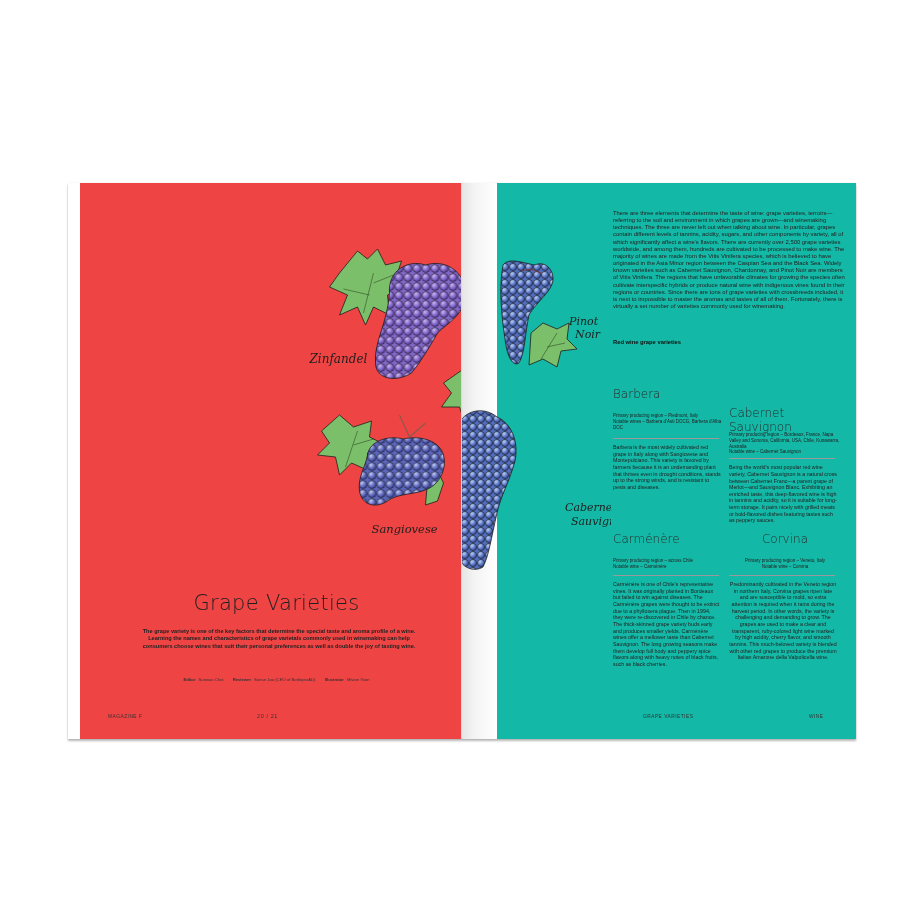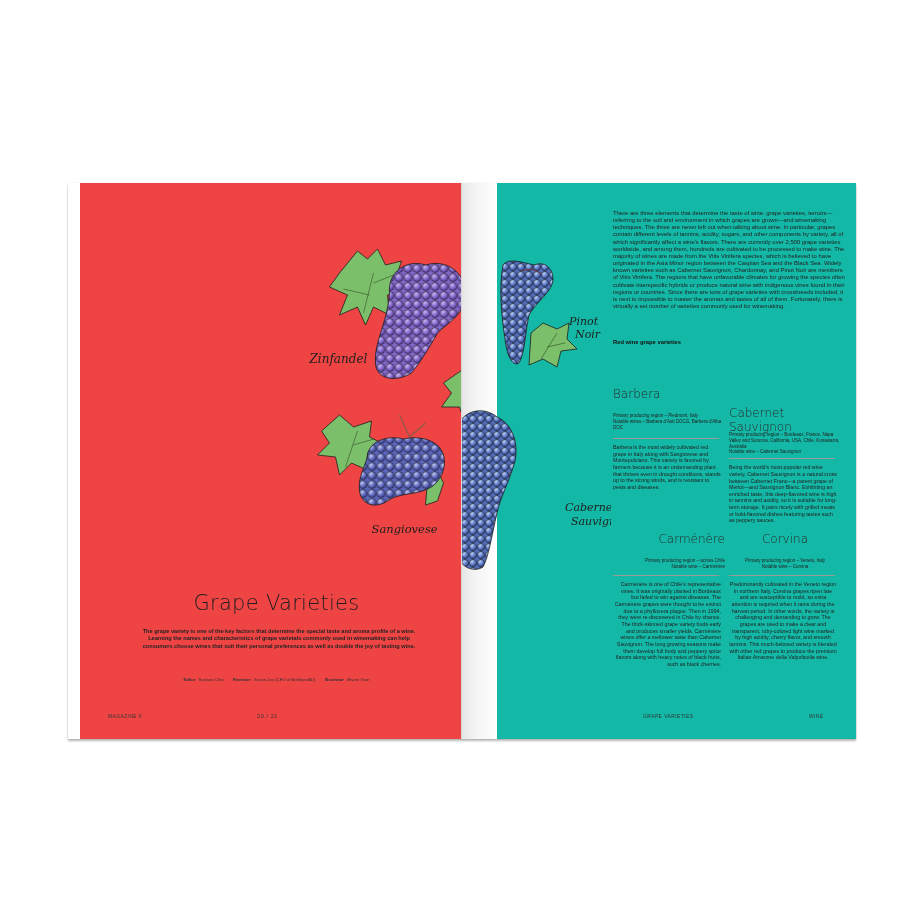--- a/index.html
+++ b/index.html
@@ -173,21 +173,21 @@
     <div class="variety" style="left:268px; top:192px;margin-top:31px;">
       <div class="v-name">Cabernet Sauvignon</div>
       <div class="v-meta">
         <div>Primary producing region – Bordeaux, France, Napa Valley and Sonoma, California, USA, Chile, Kunawarra, Australia</div>
         <div>Notable wine – Cabernet Sauvignon</div>
       </div>
       <div class="v-rule"></div>
       <div class="v-body">Being the world's most popular red wine variety, Cabernet Sauvignon is a natural cross between Cabernet Franc—a parent grape of Merlot—and Sauvignon Blanc. Exhibiting an enriched taste, this deep-flavored wine is high in tannins and acidity, so it is suitable for long-term storage. It pairs nicely with grilled meats or bold-flavored dishes featuring tastes such as peppery sauces.</div>
     </div>
 
-    <div class="variety" style="left:152px; top:349px;text-align:right;">
+    <div class="variety" style="left:152px; top:349px;">
       <div class="v-name">Carménère</div>
       <div class="v-meta" style="min-height:14px;">
         <div>Primary producing region – across Chile</div>
         <div>Notable wine – Carménère</div>
       </div>
       <div class="v-rule"></div>
       <div class="v-body">Carménère is one of Chile's representative vines. It was originally planted in Bordeaux but failed to win against diseases. The Carménère grapes were thought to be extinct due to a phylloxera plague. Then in 1994, they were re-discovered in Chile by chance. The thick-skinned grape variety buds early and produces smaller yields. Carménère wines offer a mellower taste than Cabernet Sauvignon. The long growing seasons make them develop full body and peppery spice flavors along with heavy notes of black fruits, such as black cherries.</div>
     </div>
 
     <div class="variety" style="left:268px; top:349px;text-align:center;">

